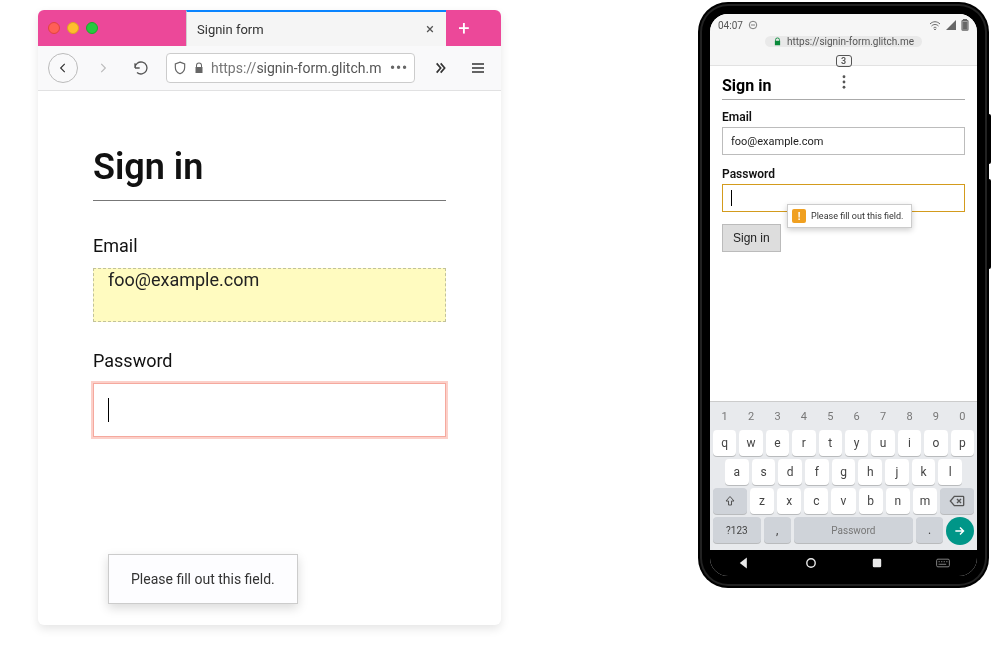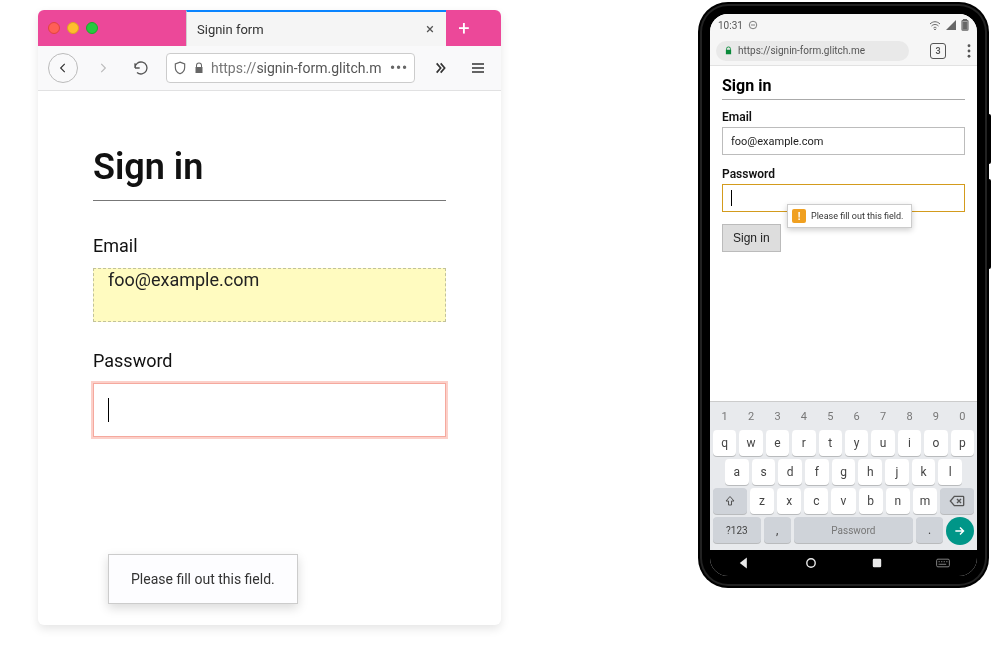--- a/index.html
+++ b/index.html
@@ -189,21 +189,22 @@
   }
   .sb-left, .sb-right { display:flex; align-items:center; gap:5px; }
   .sb-icon { display:inline-flex; }
   .chrome-bar {
     height: 30px;
     background: #f6f6f6;
     border-bottom: 1px solid #e2e2e2;
     display: flex;
     align-items: center;
     padding: 0 6px;
-    gap: 21px;
+    gap: 8px;
+    flex-direction: column;
   }
   .m-url {
     flex:1;
     background: #e9e9e9;
     border-radius: 12px;
     height: 20px;
     display:flex;
     align-items:center;
     padding: 0 8px;
     font-size: 10px;
@@ -397,21 +398,21 @@
   <div class="d-tooltip">
     <span>Please fill out this field.</span>
   </div>
 </div>
 
 <div class="phone">
   <div class="screen">
 
     <div class="statusbar">
       <div class="sb-left">
-        <span>10:31</span>
+        <span>04:07</span>
         <span class="sb-icon">
           <svg width="10" height="10" viewBox="0 0 24 24" fill="none" stroke="#666" stroke-width="2">
               <circle cx="12" cy="12" r="9"></circle>
               <path d="M7 12h10"></path>
             </svg>
         </span>
       </div>
       <div class="sb-right">
         <span class="sb-icon">
           <svg width="12" height="10" viewBox="0 0 24 20" fill="none" stroke="#666" stroke-width="2">

